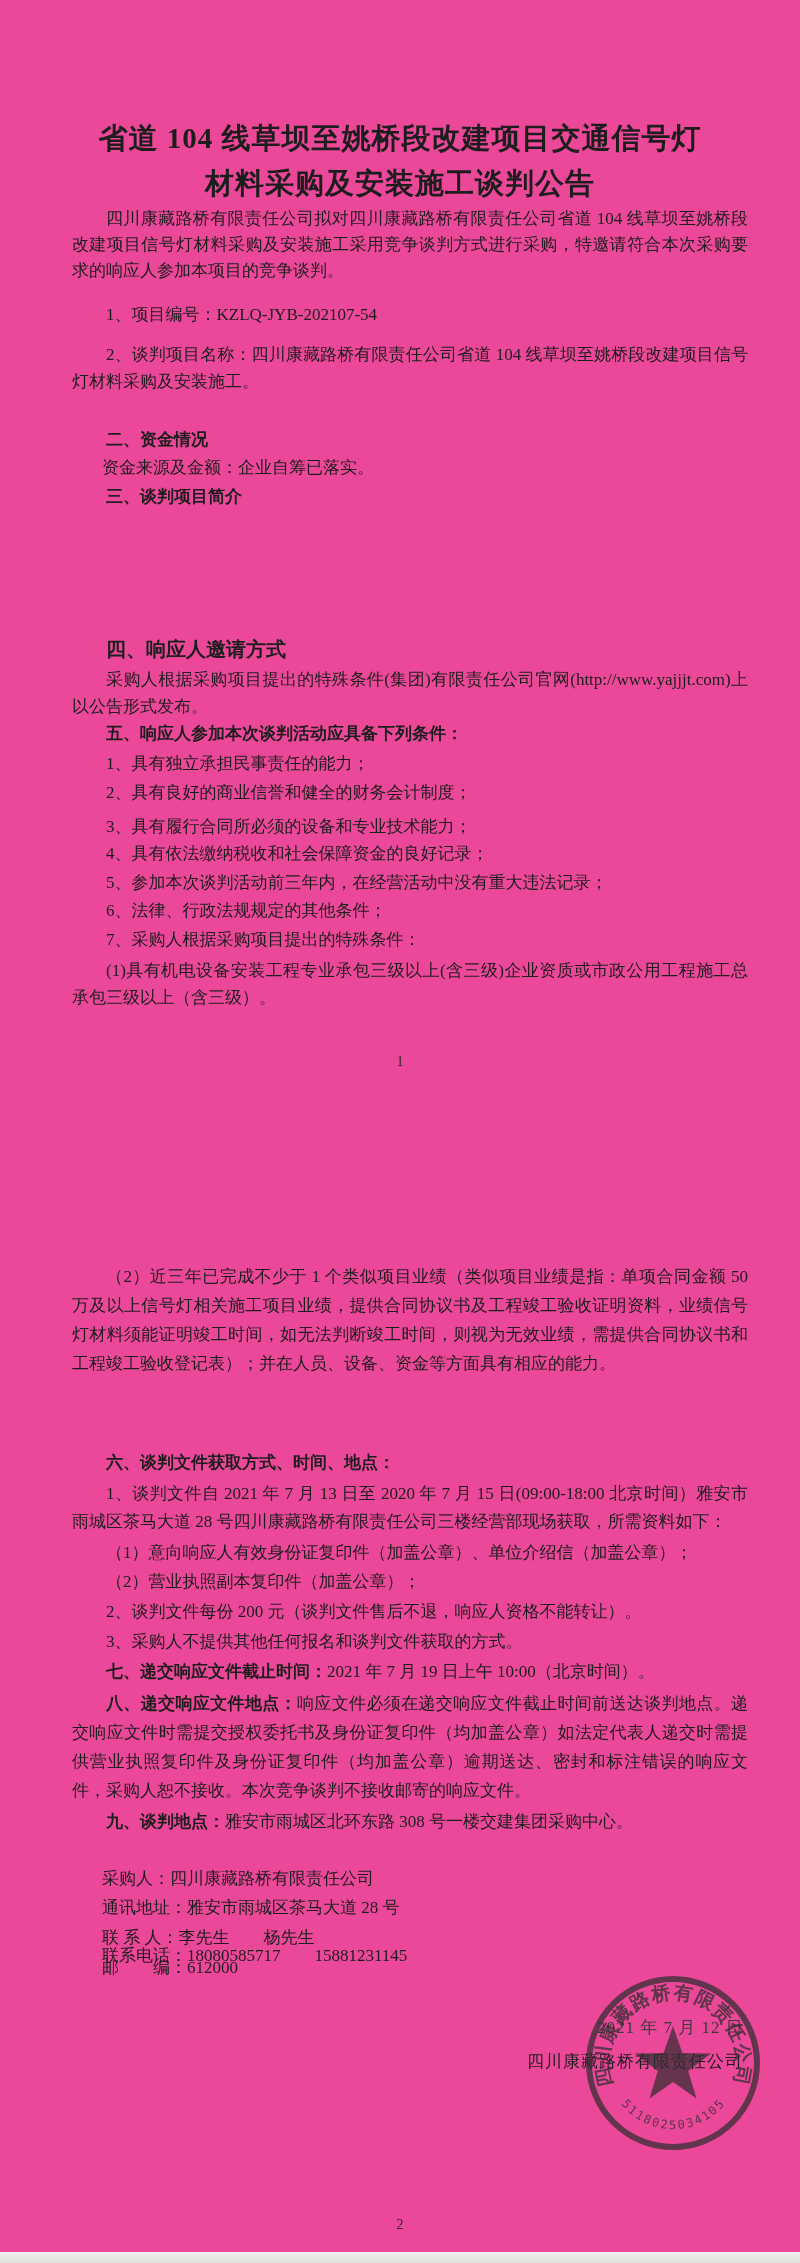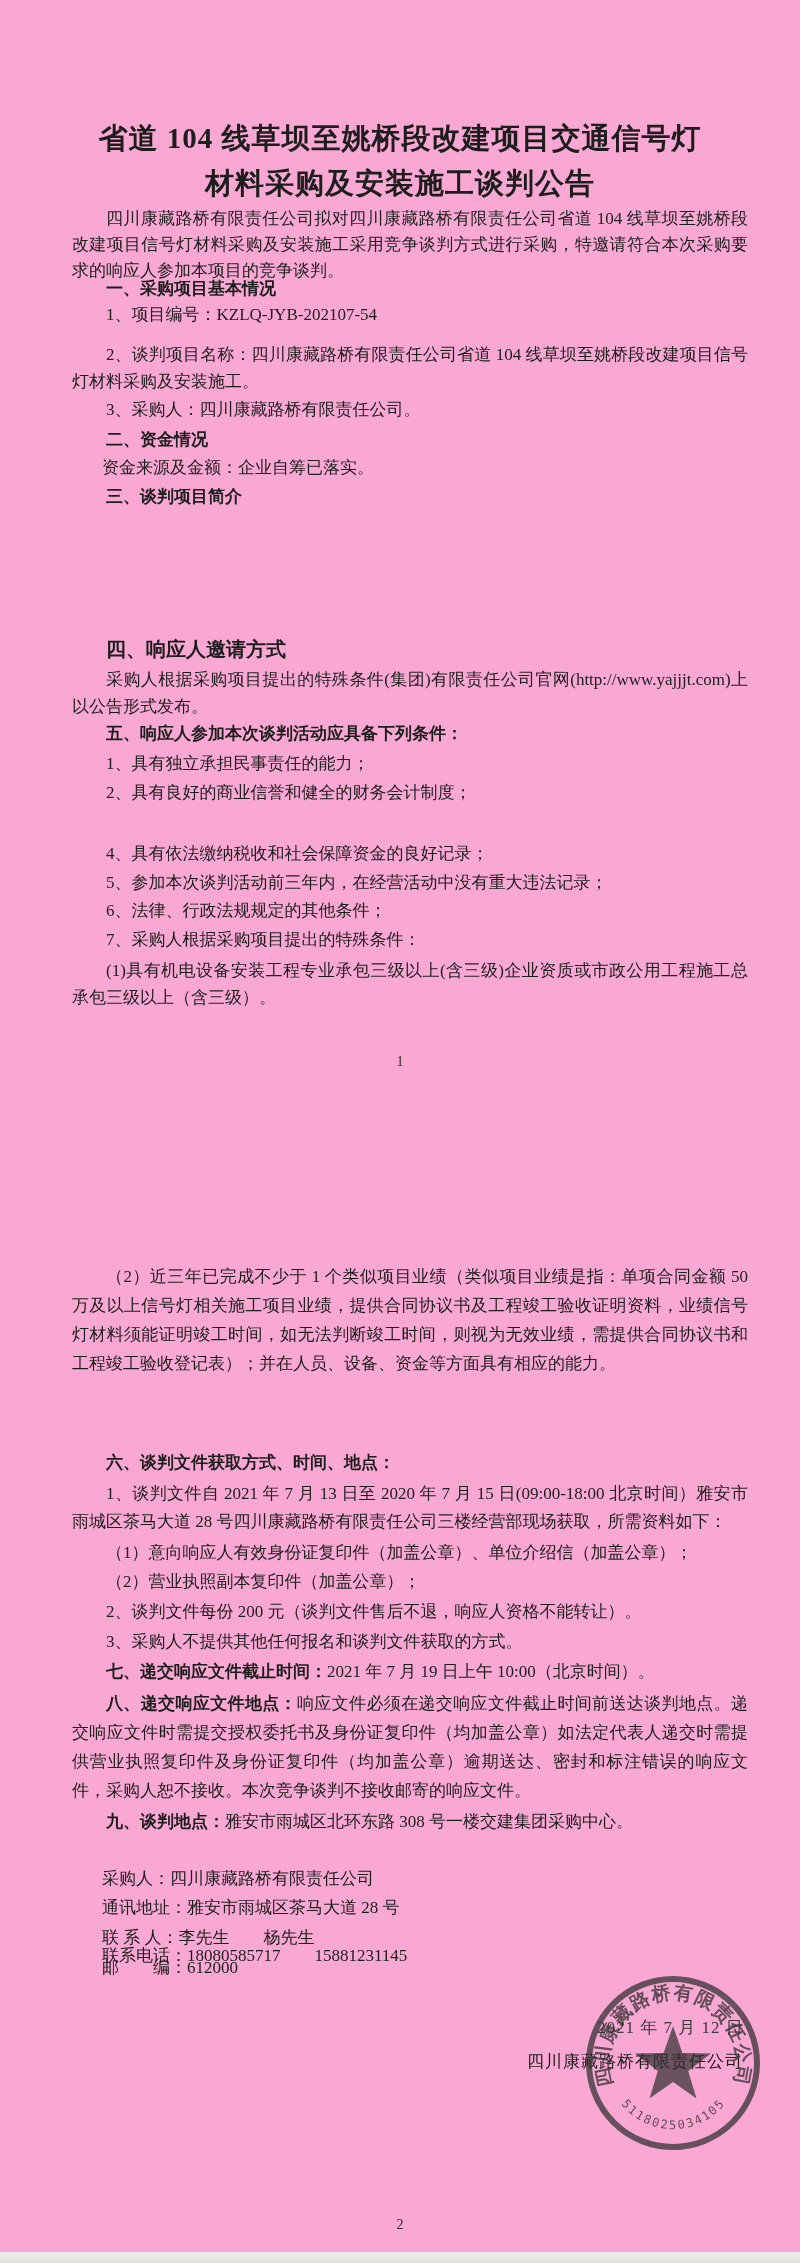--- a/index.html
+++ b/index.html
@@ -1,20 +1,20 @@
 <!DOCTYPE html>
 <html><head>
 <meta charset="utf-8">
 <style>
   html,body{margin:0;padding:0;background:#f4f4f2;}
   .page{
     position:relative;
     width:800px;height:2263px;
     margin:0 auto;
-    background:#f9a8d4;
+    background:#ec4899;
     color:#1d1d1d;
     font-family:"Liberation Serif","DejaVu Serif",serif;
     font-size:17px;
     overflow:hidden;
   }
   .abs{position:absolute;left:72px;width:676px;}
   .full{left:0;width:800px;}
   .center{text-align:center;}
   .title{font-size:29px;font-weight:bold;line-height:45px;letter-spacing:1px;}
   .h{font-weight:bold;}
@@ -39,36 +39,35 @@
 
 <div class="page">
 
   <h1 class="abs full center title" style="top:116px">
     <span style="display:block">省道 104 线草坝至姚桥段改建项目交通信号灯</span>
     <span style="display:block">材料采购及安装施工谈判公告</span>
   </h1>
 
   <p class="abs indent just lh26" style="top:206px">四川康藏路桥有限责任公司拟对四川康藏路桥有限责任公司省道 104 线草坝至姚桥段改建项目信号灯材料采购及安装施工采用竞争谈判方式进行采购，特邀请符合本次采购要求的响应人参加本项目的竞争谈判。</p>
 
-  <h2 class="abs pad h" style="top:277px;font-size:17px">一、采购项目基本情况</h2>
   <p class="abs pad" style="top:303px">1、项目编号：KZLQ-JYB-202107-54</p>
   <p class="abs indent just lh27" style="top:341px">2、谈判项目名称：四川康藏路桥有限责任公司省道 104 线草坝至姚桥段改建项目信号灯材料采购及安装施工。</p>
-  <p class="abs pad" style="top:398px">3、采购人：四川康藏路桥有限责任公司。</p>
 
   <h2 class="abs pad h" style="top:428px;font-size:17px">二、资金情况</h2>
   <p class="abs pad2" style="top:456px">资金来源及金额：企业自筹已落实。</p>
 
   <h2 class="abs pad h" style="top:485px;font-size:17px">三、谈判项目简介</h2>
 
   <h2 class="abs pad h" style="top:636px;font-size:20px">四、响应人邀请方式</h2>
   <p class="abs indent just lh27" style="top:666px">采购人根据采购项目提出的特殊条件(集团)有限责任公司官网(http://www.yajjjt.com)上以公告形式发布。</p>
 
   <h2 class="abs pad h" style="top:722px;font-size:17px">五、响应人参加本次谈判活动应具备下列条件：</h2>
   <p class="abs pad" style="top:752px">1、具有独立承担民事责任的能力；</p>
   <p class="abs pad" style="top:781px">2、具有良好的商业信誉和健全的财务会计制度；</p>
+  <p class="abs pad" style="top:815px">3、具有履行合同所必须的设备和专业技术能力；</p>
   <p class="abs pad" style="top:842px">4、具有依法缴纳税收和社会保障资金的良好记录；</p>
   <p class="abs pad" style="top:871px">5、参加本次谈判活动前三年内，在经营活动中没有重大违法记录；</p>
   <p class="abs pad" style="top:899px">6、法律、行政法规规定的其他条件；</p>
   <p class="abs pad" style="top:928px">7、采购人根据采购项目提出的特殊条件：</p>
   <p class="abs indent just lh27" style="top:957px">(1)具有机电设备安装工程专业承包三级以上(含三级)企业资质或市政公用工程施工总承包三级以上（含三级）。</p>
 
   <p class="abs full center pagenum" style="top:1054px">1</p>
 
   <p class="abs indent just lh29" style="top:1262px">（2）近三年已完成不少于 1 个类似项目业绩（类似项目业绩是指：单项合同金额 50 万及以上信号灯相关施工项目业绩，提供合同协议书及工程竣工验收证明资料，业绩信号灯材料须能证明竣工时间，如无法判断竣工时间，则视为无效业绩，需提供合同协议书和工程竣工验收登记表）；并在人员、设备、资金等方面具有相应的能力。</p>
 

